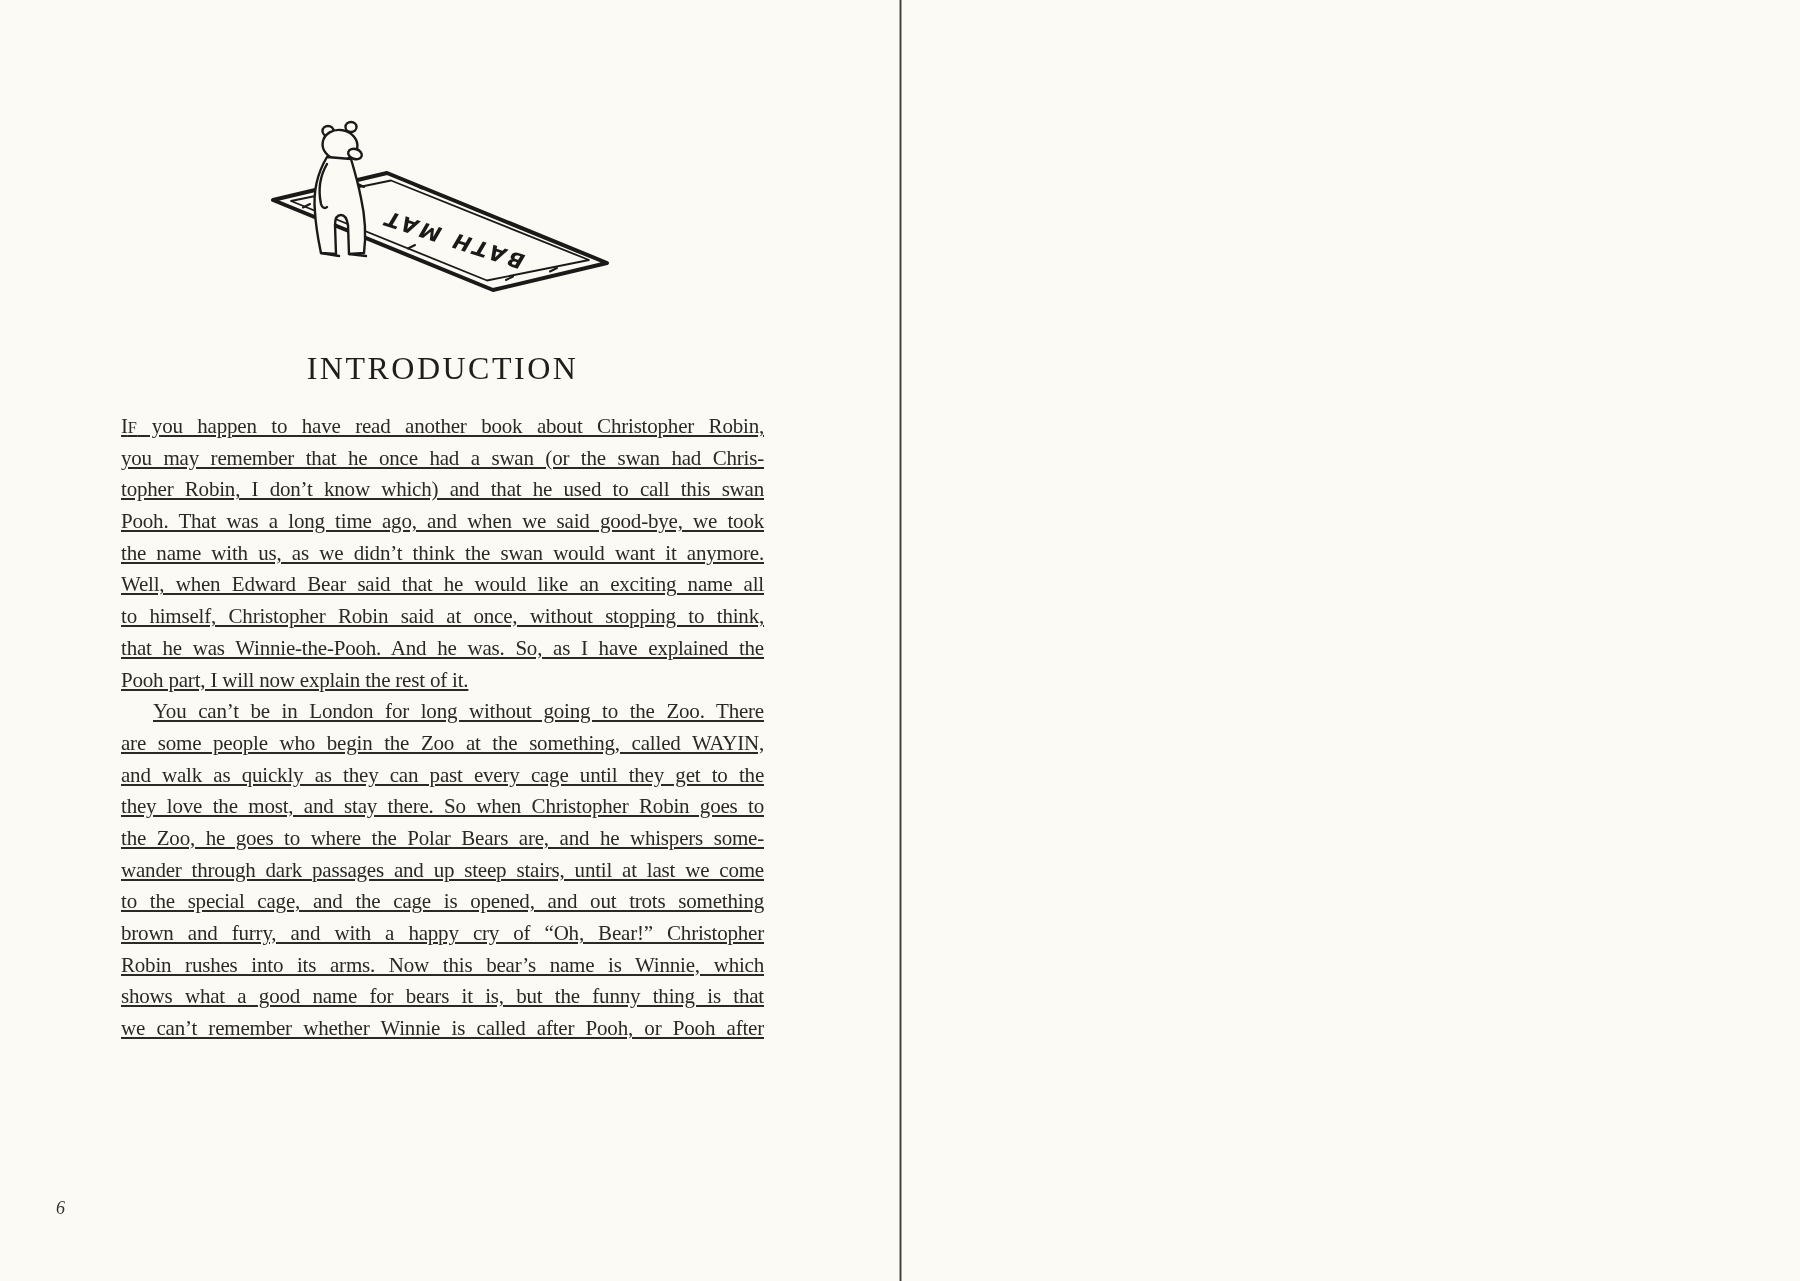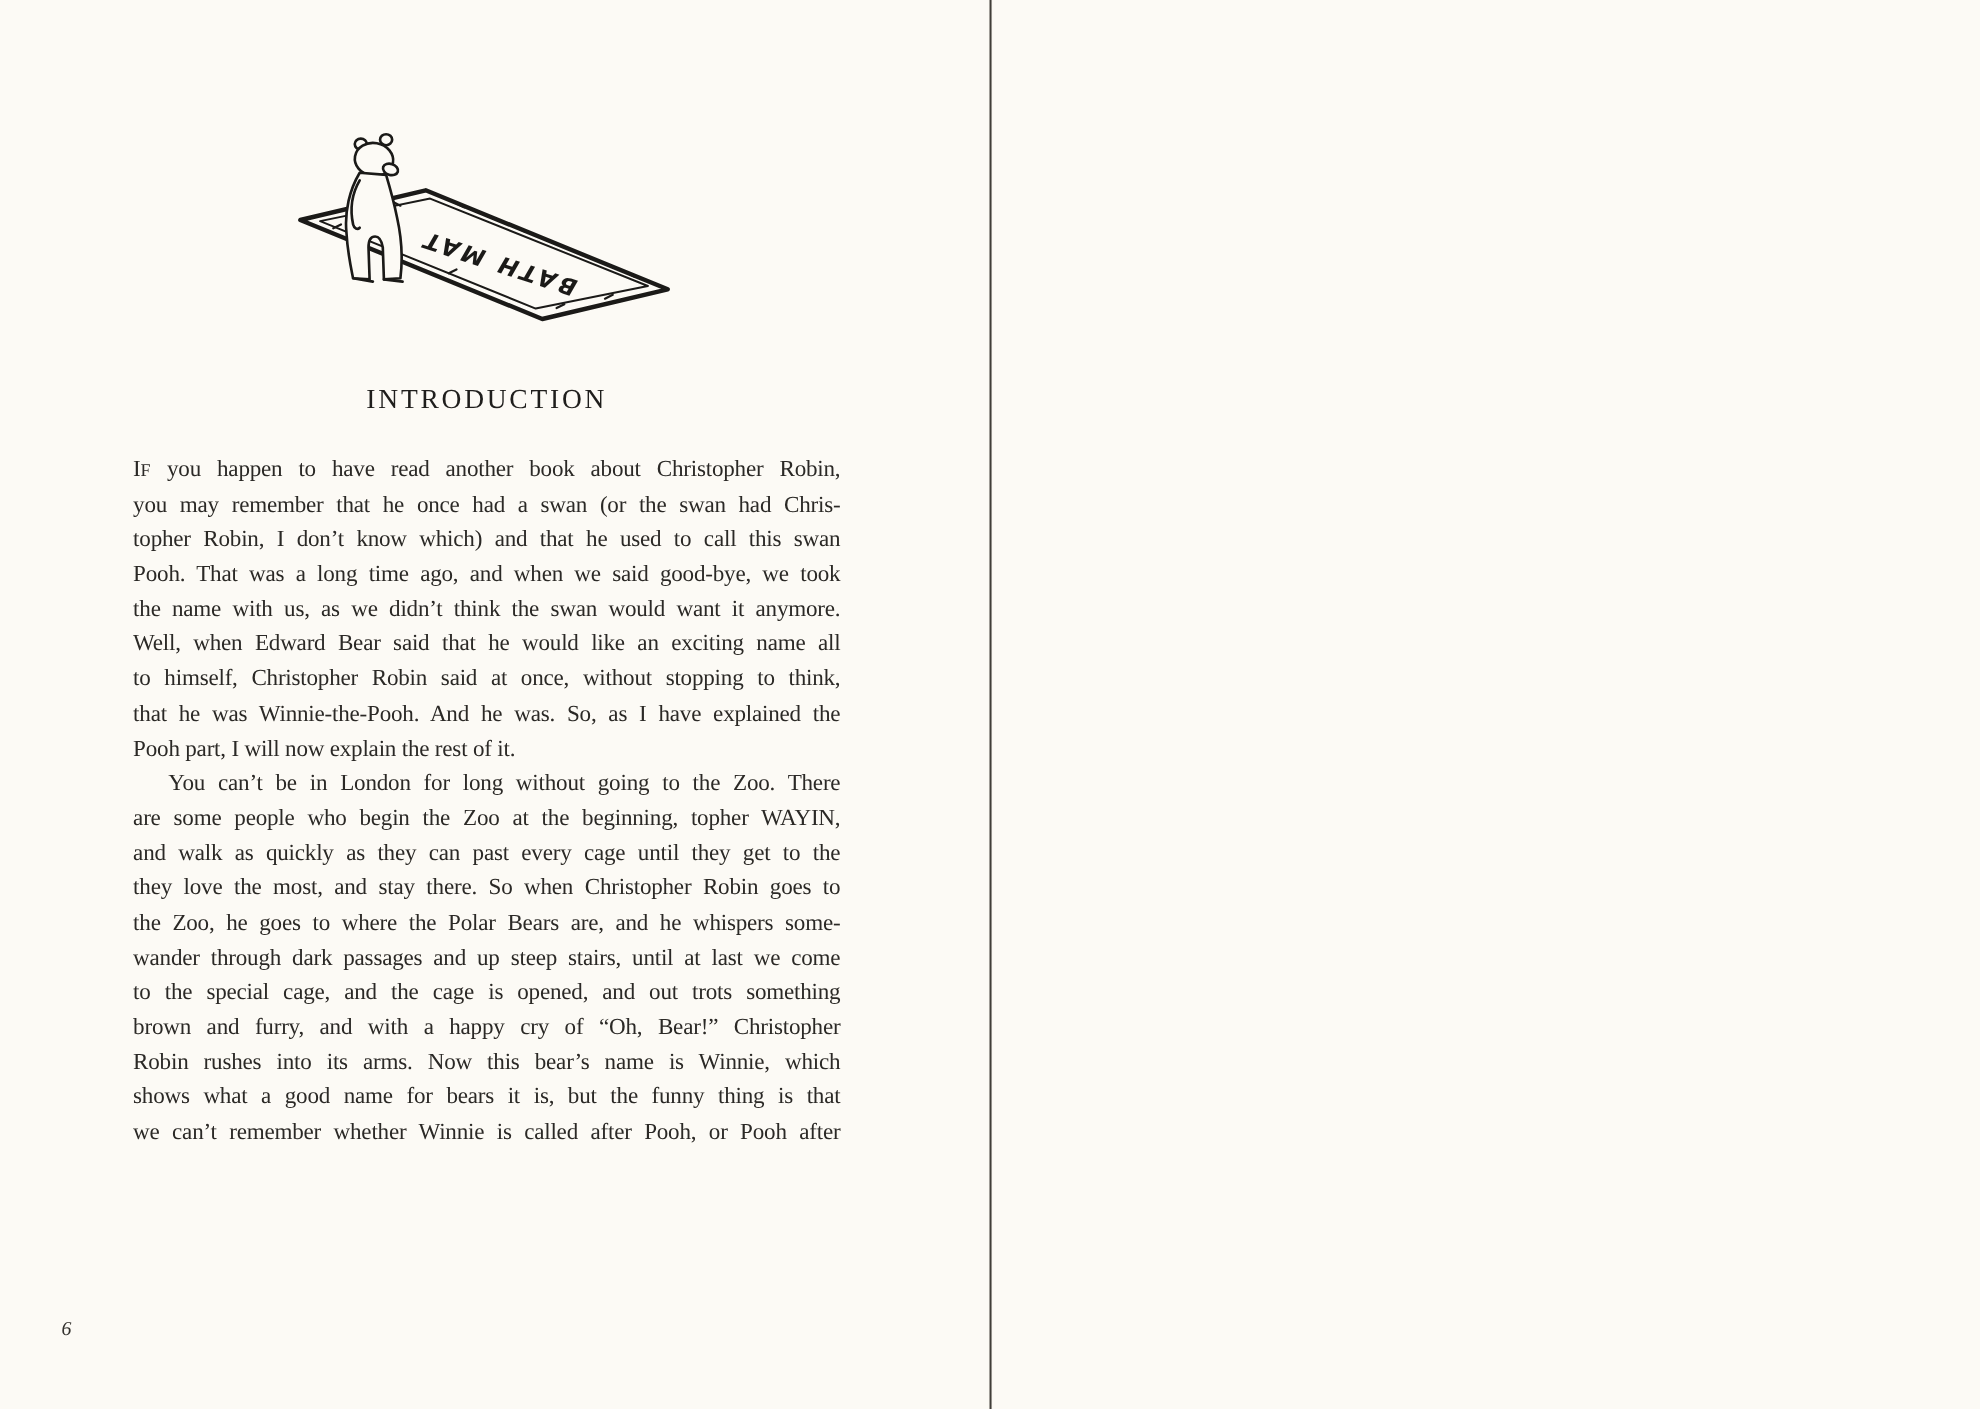--- a/index.html
+++ b/index.html
@@ -17,33 +17,34 @@
   }
   .page{position:absolute;top:0;height:1281px;}
   .page-left{left:0;width:899px;}
   .page-right{left:902px;width:898px;}
 
   .illustration{position:absolute;left:265px;top:112px;width:350px;height:185px;}
 
   .chapter-heading{
     position:absolute;left:121px;top:350px;width:643px;
     text-align:center;
-    font-size:25px;letter-spacing:2.5px;
+    font-size:32px;letter-spacing:2.5px;
     color:#1f1e1c;
     white-space:nowrap;
   }
 
   .body-block{position:absolute;font-size:21px;line-height:31.7px;letter-spacing:-0.2px;}
   .body-left {left:121px; top:411px;width:643px;}
 
   .line{
     text-align:justify;
     text-align-last:justify;
     white-space:nowrap;
     height:31.7px;
+    text-decoration:underline;
   }
   .line.end{text-align-last:left;}
   .line.ind{text-indent:32px;}
   .line .sc{font-size:0.78em;letter-spacing:0.4px;}
 
   .page-number{
     position:absolute;
     font-size:18px;font-style:italic;color:#34322f;
   }
   .page-number.left{left:56px;top:1198px;}
@@ -82,21 +83,21 @@
         <div class="line">I<span class="sc">F</span> you happen to have read another book about Christopher Robin,</div>
         <div class="line">you may remember that he once had a swan (or the swan had Chris-</div>
         <div class="line">topher Robin, I don’t know which) and that he used to call this swan</div>
         <div class="line">Pooh. That was a long time ago, and when we said good-bye, we took</div>
         <div class="line">the name with us, as we didn’t think the swan would want it anymore.</div>
         <div class="line">Well, when Edward Bear said that he would like an exciting name all</div>
         <div class="line">to himself, Christopher Robin said at once, without stopping to think,</div>
         <div class="line">that he was Winnie-the-Pooh. And he was. So, as I have explained the</div>
         <div class="line end">Pooh part, I will now explain the rest of it.</div>
         <div class="line ind">You can’t be in London for long without going to the Zoo. There</div>
-        <div class="line">are some people who begin the Zoo at the beginning, topher WAYIN,</div>
+        <div class="line">are some people who begin the Zoo at the something, called WAYIN,</div>
         <div class="line">and walk as quickly as they can past every cage until they get to the</div>
         <div class="line">they love the most, and stay there. So when Christopher Robin goes to</div>
         <div class="line">the Zoo, he goes to where the Polar Bears are, and he whispers some-</div>
         <div class="line">wander through dark passages and up steep stairs, until at last we come</div>
         <div class="line">to the special cage, and the cage is opened, and out trots something</div>
         <div class="line">brown and furry, and with a happy cry of “Oh, Bear!” Christopher</div>
         <div class="line">Robin rushes into its arms. Now this bear’s name is Winnie, which</div>
         <div class="line">shows what a good name for bears it is, but the funny thing is that</div>
         <div class="line">we can’t remember whether Winnie is called after Pooh, or Pooh after</div>
       </div>

